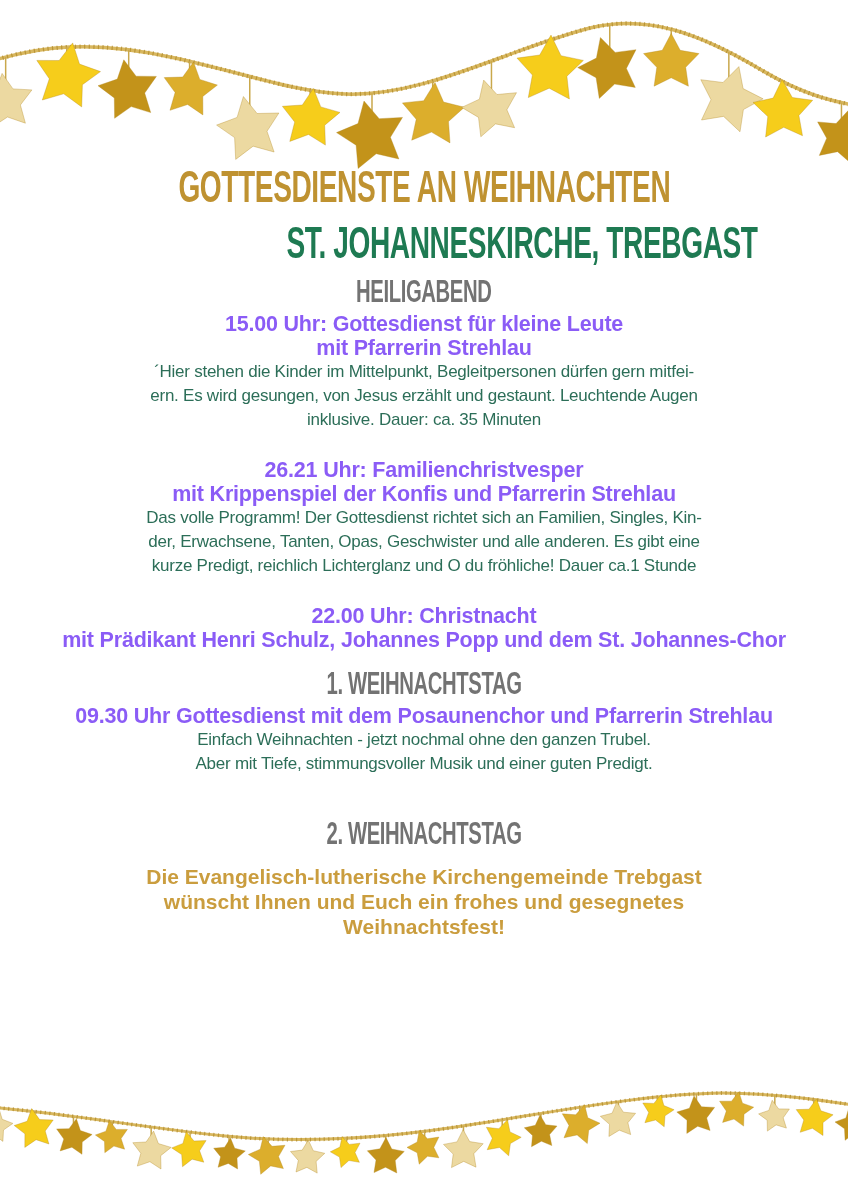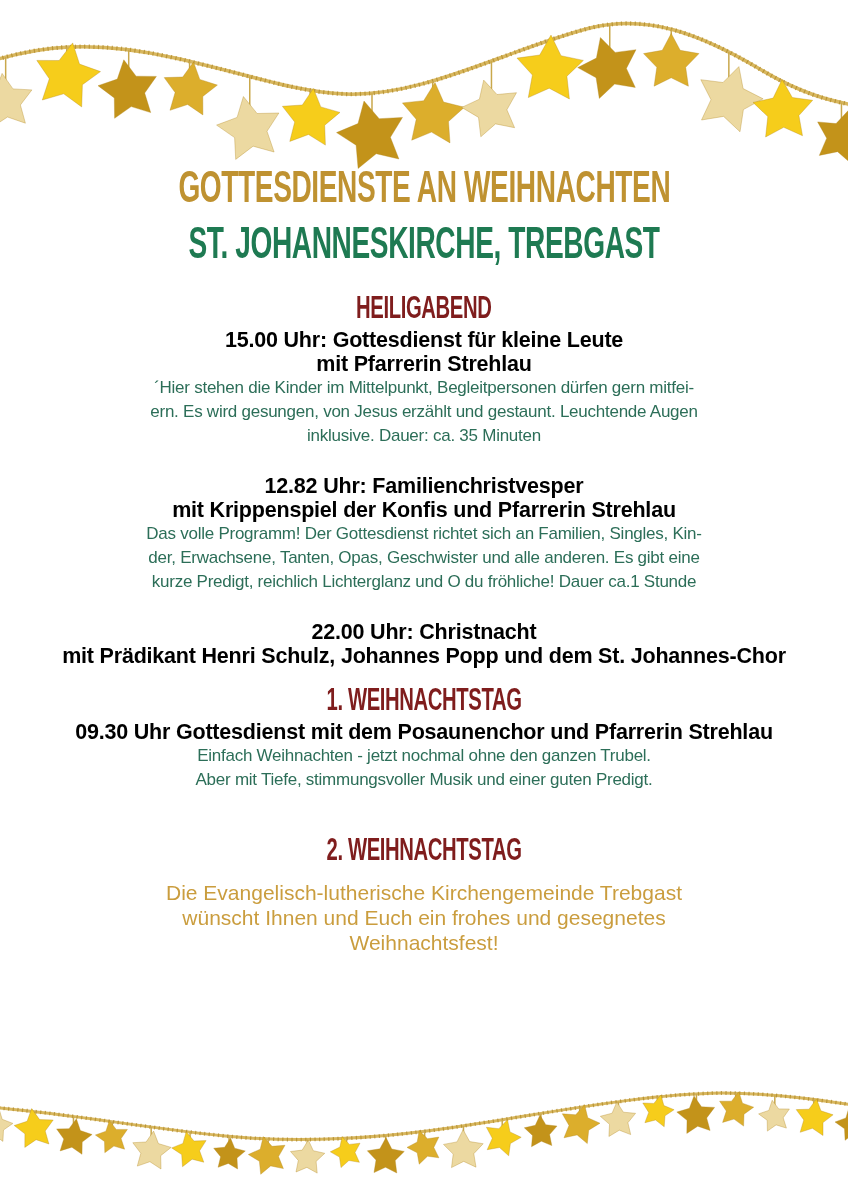--- a/index.html
+++ b/index.html
@@ -29,29 +29,29 @@
     display: inline-block;
     font-weight: bold;
     text-transform: uppercase;
     letter-spacing: -0.5px;
     transform: scale(0.78, 1.22);
     transform-origin: 50% 50%;
     white-space: nowrap;
   }
   .title-line { font-size: 36px; line-height: 46px; }
   .title-gold { color: #bf9231; margin: 0 0 10px 0; }
-  .title-green { color: #1e7a52; margin: 0 0 24px 0; }
-
-  .sec-head { font-size: 26px; line-height: 34px; color: #7f1d1d; margin: 0 0 4px 0; }
+  .title-green { color: #1e7a52; margin: 0 0 8px 0; text-align: right; }
+
+  .sec-head { font-size: 26px; line-height: 34px; color: #737373; margin: 0 0 4px 0; }
 
   .event { margin-bottom: 26px; }
   .event:last-child { margin-bottom: 6px; }
   .event-title {
     font-weight: bold;
-    color: #000000;
+    color: #8b5cf6;
     font-size: 21.5px;
     line-height: 24px;
     letter-spacing: -0.2px;
     white-space: pre-line;
   }
   .event-body {
     color: #2c6e58;
     font-size: 17px;
     line-height: 24px;
     letter-spacing: -0.25px;
@@ -60,20 +60,21 @@
 
   .section-2 { margin-top: 14px; }
   .section-3 { margin-top: 40px; }
 
   .footer-message {
     margin-top: 14px;
     color: #ca9d3e;
     font-size: 21px;
     line-height: 25px;
     white-space: pre-line;
+    font-weight: bold;
   }
 </style>
 </head>
 <body>
 
 <div class="page">
 
   <svg id="garland-top" class="garland" width="848" height="170" viewBox="0 0 848 170" aria-hidden="true">
     <path class="rope" d="M -24 66 C 40 44, 95 40, 175 58 C 255 76, 295 92, 345 94 C 425 97, 505 50, 590 28 C 648 14, 700 34, 758 68 C 798 92, 828 102, 872 108" fill="none" stroke="#d8b75e" stroke-width="3.5"></path>
   <path d="M -24 66 C 40 44, 95 40, 175 58 C 255 76, 295 92, 345 94 C 425 97, 505 50, 590 28 C 648 14, 700 34, 758 68 C 798 92, 828 102, 872 108" fill="none" stroke="#b08a2a" stroke-width="4.3" stroke-dasharray="1.2 3.4" opacity="0.75"></path>
@@ -123,21 +124,21 @@
         <span class="disp">Heiligabend</span>
       </h2>
       <div class="event">
         <div class="event-title">15.00 Uhr: Gottesdienst für kleine Leute
 mit Pfarrerin Strehlau</div>
         <div class="event-body">´Hier stehen die Kinder im Mittelpunkt, Begleitpersonen dürfen gern mitfei-
 ern. Es wird gesungen, von Jesus erzählt und gestaunt. Leuchtende Augen
 inklusive. Dauer: ca. 35 Minuten</div>
       </div>
       <div class="event">
-        <div class="event-title">12.82 Uhr: Familienchristvesper
+        <div class="event-title">26.21 Uhr: Familienchristvesper
 mit Krippenspiel der Konfis und Pfarrerin Strehlau</div>
         <div class="event-body">Das volle Programm! Der Gottesdienst richtet sich an Familien, Singles, Kin-
 der, Erwachsene, Tanten, Opas, Geschwister und alle anderen. Es gibt eine
 kurze Predigt, reichlich Lichterglanz und O du fröhliche! Dauer ca.1 Stunde</div>
       </div>
       <div class="event">
         <div class="event-title">22.00 Uhr: Christnacht
 mit Prädikant Henri Schulz, Johannes Popp und dem St. Johannes-Chor</div>
       </div>
     </section>

